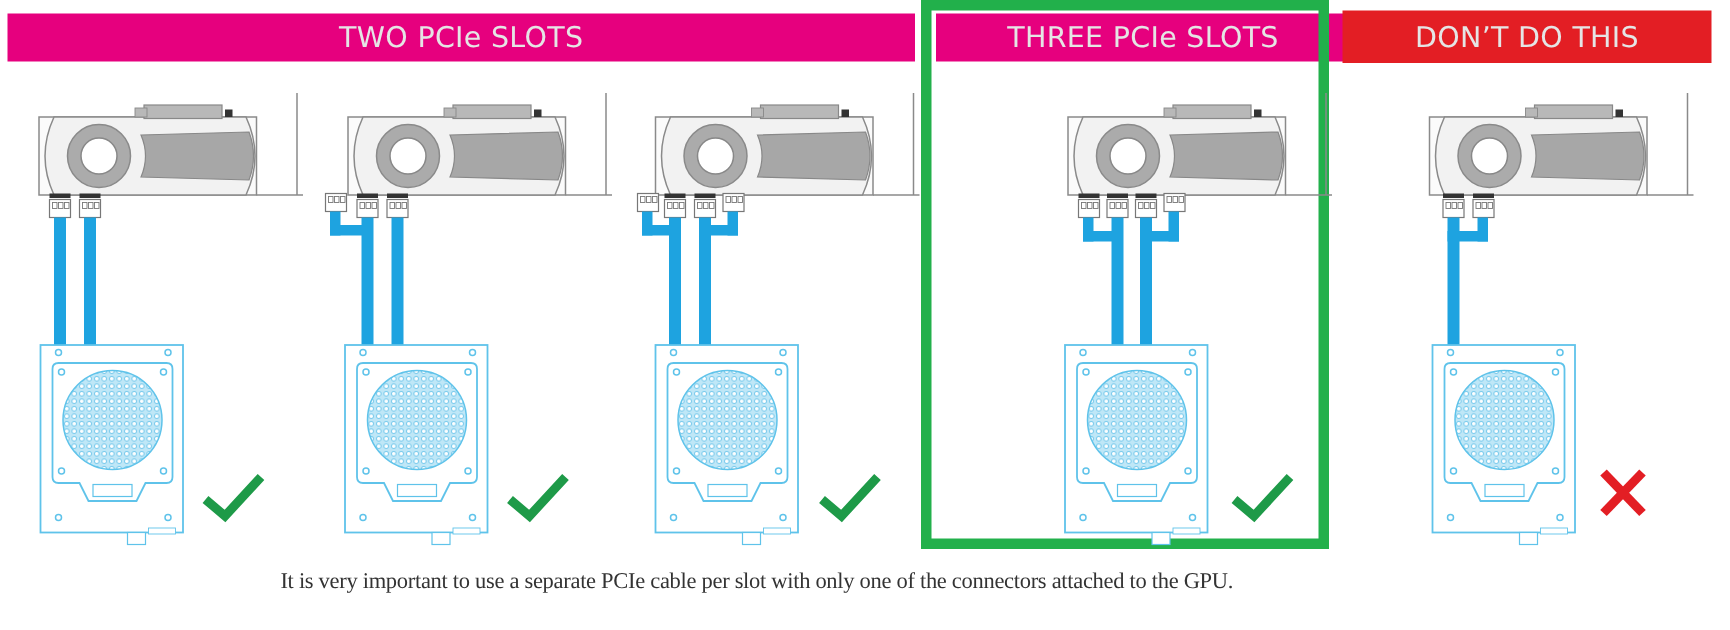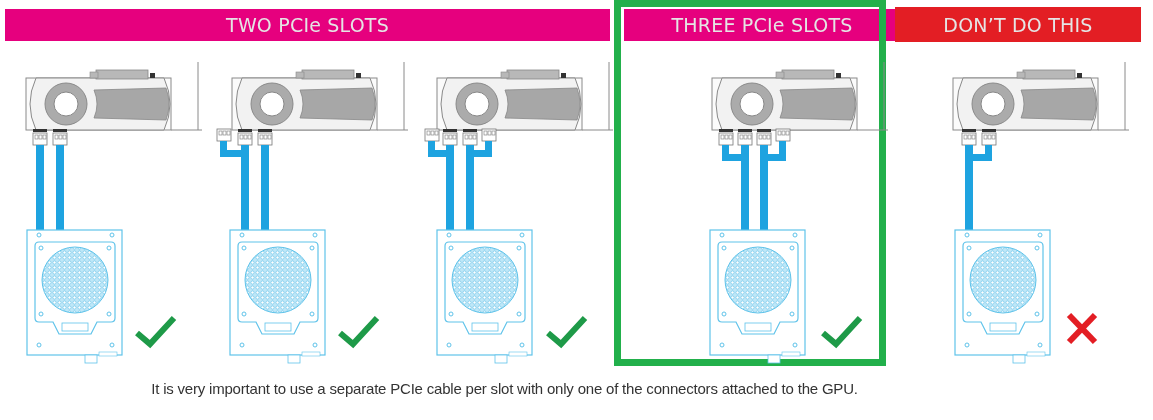--- a/index.html
+++ b/index.html
@@ -1,20 +1,20 @@
 <!DOCTYPE html>
 <html><head>
 <meta charset="utf-8">
 <style>
   html, body { margin: 0; padding: 0; background: #ffffff; }
   body { width: 1153px; height: 420px; position: relative; overflow: hidden; font-family: "DejaVu Sans", "Liberation Sans", sans-serif; }
   .banner { position: absolute; height: 32px; color: #e5e5e5; font-size: 19px; display: flex; align-items: center; justify-content: center; letter-spacing: 0.2px; box-sizing: border-box; }
   .banner span { font-family: "DejaVu Sans", sans-serif; }
   .highlight-box { position: absolute; left: 614px; top: 0px; width: 272px; height: 366px; border: 7px solid #22b04b; box-sizing: border-box; }
-  .caption { position: absolute; left: 0; top: 380px; width: 1009px; text-align: center; font-size: 15px; color: #333333; font-family: Liberation Sans, sans-serif; letter-spacing: -0.2px; }
+  .caption { position: absolute; left: 0; top: 380px; width: 1009px; text-align: center; font-size: 15px; color: #333333; font-family: Liberation Serif, serif; letter-spacing: -0.2px; }
   .config { position: absolute; top: 50px; width: 210px; height: 320px; }
   .config svg { position: absolute; left: 0; top: 0; }
 </style>
 </head>
 <body>
 
 <div class="banner" style="left:5px; top:9px; width:605px; background:#e6007e;">
   <span>TWO PCIe SLOTS</span>
 </div>
 <div class="banner" style="left:624px; top:9px; width:276px; background:#e6007e;">

